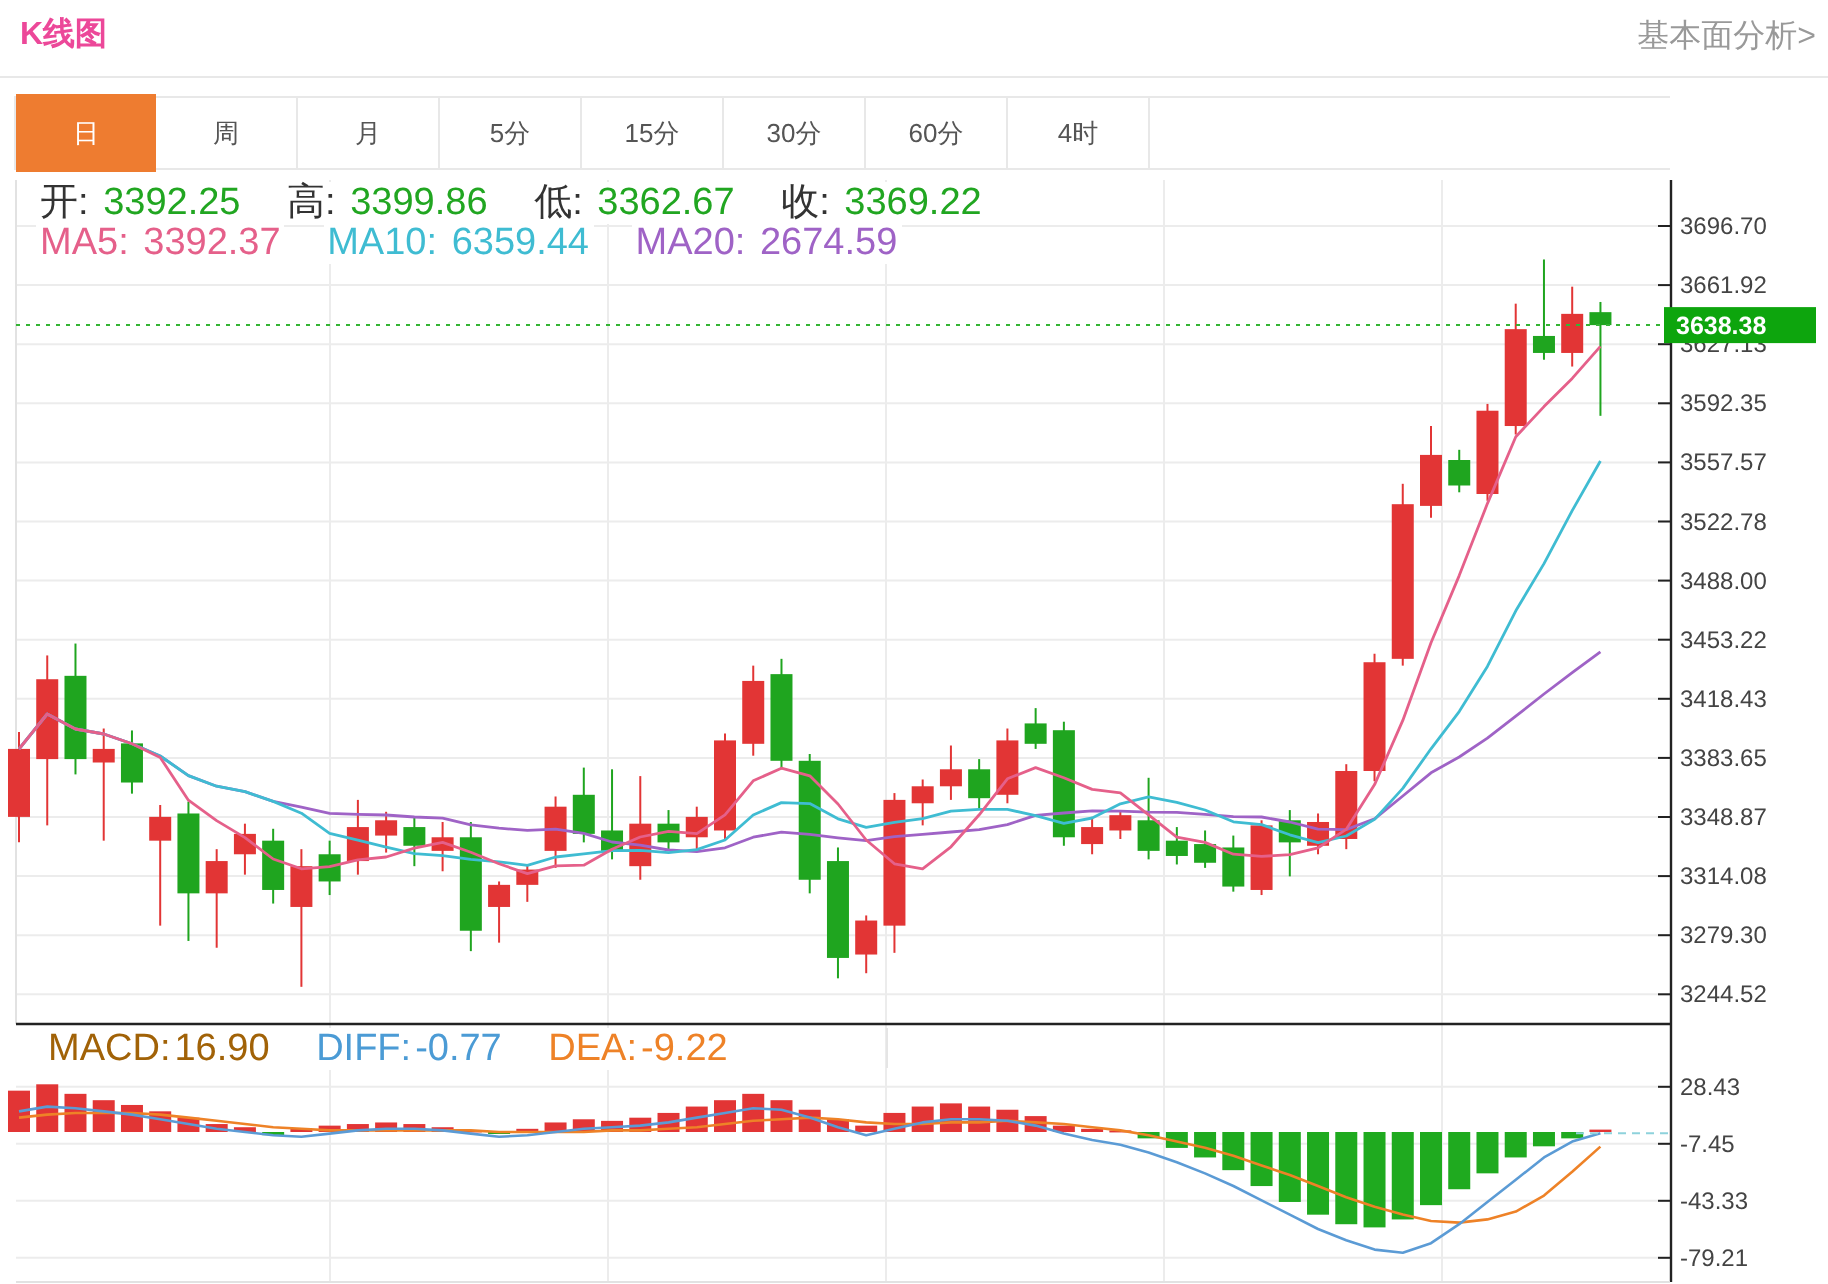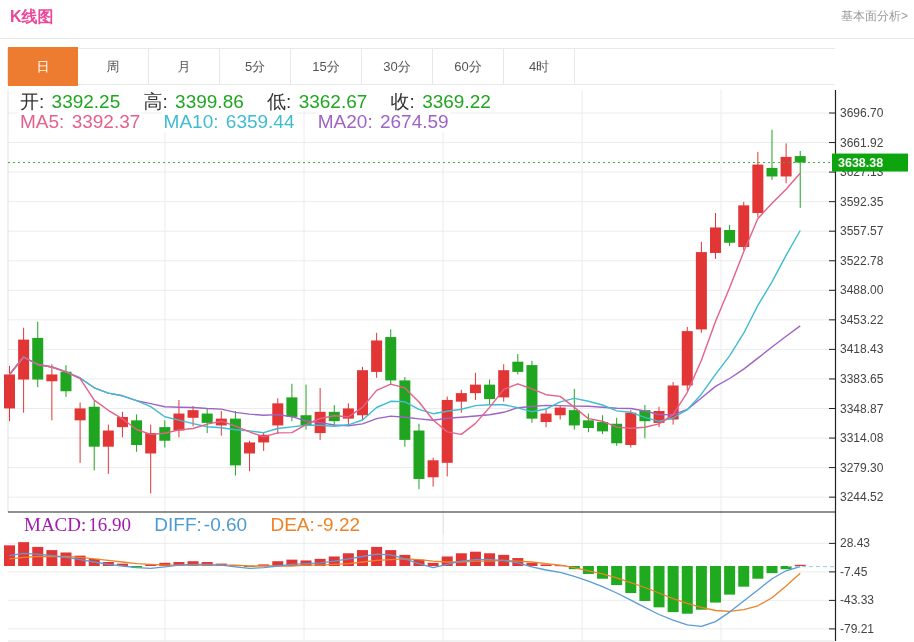--- a/index.html
+++ b/index.html
@@ -1,34 +1,34 @@
 <!DOCTYPE html>
 <html><head>
 <meta charset="utf-8">
 <style>
   html,body{margin:0;padding:0;background:#fff;}
   #app{position:relative;width:914px;height:642px;background:#fff;overflow:hidden;
        font-family:"Liberation Sans","DejaVu Sans",sans-serif;}
   .page-title{position:absolute;left:10px;top:7px;font-size:16px;font-weight:bold;color:#ec4899;}
-  .fund-link{position:absolute;right:6px;top:8px;font-size:12px;color:#999;cursor:pointer;}
+  .fund-link{position:absolute;right:6px;top:8px;font-size:16px;color:#999;cursor:pointer;}
   .top-sep{position:absolute;left:0;top:38px;width:914px;height:1px;background:#e8e8e8;}
   .tabbar{position:absolute;left:7px;top:48px;width:828px;height:37px;
           border-top:1px solid #e8e8e8;border-bottom:1px solid #e8e8e8;border-left:1px solid #e8e8e8;
           display:flex;box-sizing:border-box;}
   .tab{width:70px;height:35px;line-height:35px;text-align:center;font-size:13px;color:#555;
        border-right:1px solid #e8e8e8;background:#fff;cursor:pointer;}
   .tab.active{background:#ee7c30;color:#fff;height:39px;line-height:39px;margin-top:-2px;border-right:none;}
   .legend{position:absolute;left:18px;height:18px;line-height:18px;font-size:19px;white-space:nowrap;z-index:5;}
   .legend span{background:#fff;padding:0 1px;}
   .lbl{color:#333;}
   .v-green{color:#21a621;}
   .v-ma5{color:#e5608a;}
   .v-ma10{color:#3fbcd2;}
   .v-ma20{color:#9f63c6;}
-  .v-macd{color:#a21caf;font-family:Liberation Serif, serif;}
+  .v-macd{color:#a16207;}
   .v-diff{color:#4b9bd5;}
   .v-dea{color:#ee8227;}
   .leg-item{margin-right:14px;}
   .cell-border{position:absolute;width:1px;background:#e5e5e5;z-index:4;}
   #chart-wrap{position:absolute;left:0;top:90px;width:914px;height:552px;}
 </style>
 </head>
 <body>
 <div id="app">
 
@@ -303,21 +303,21 @@
   </div>
 
   <div class="legend" style="top:113px;">
     <span class="leg-item v-ma5"><span>MA5:</span> <span>3392.37</span></span>
     <span class="leg-item v-ma10"><span>MA10:</span> <span>6359.44</span></span>
     <span class="leg-item v-ma20"><span>MA20:</span> <span>2674.59</span></span>
   </div>
 
   <div class="legend" style="top:516px;left:22px;">
     <span class="leg-item v-macd"><span>MACD:</span><span>16.90</span></span>
-    <span class="leg-item v-diff"><span>DIFF:</span><span>-0.60</span></span>
+    <span class="leg-item v-diff"><span>DIFF:</span><span>-0.77</span></span>
     <span class="leg-item v-dea"><span>DEA:</span><span>-9.22</span></span>
   </div>
 
   <div class="cell-border" style="left:165px;top:91px;height:41px;"></div>
   <div class="cell-border" style="left:443px;top:91px;height:41px;"></div>
   <div class="cell-border" style="left:165px;top:514px;height:20px;"></div>
   <div class="cell-border" style="left:443px;top:514px;height:20px;"></div>
 
 </div>
 

